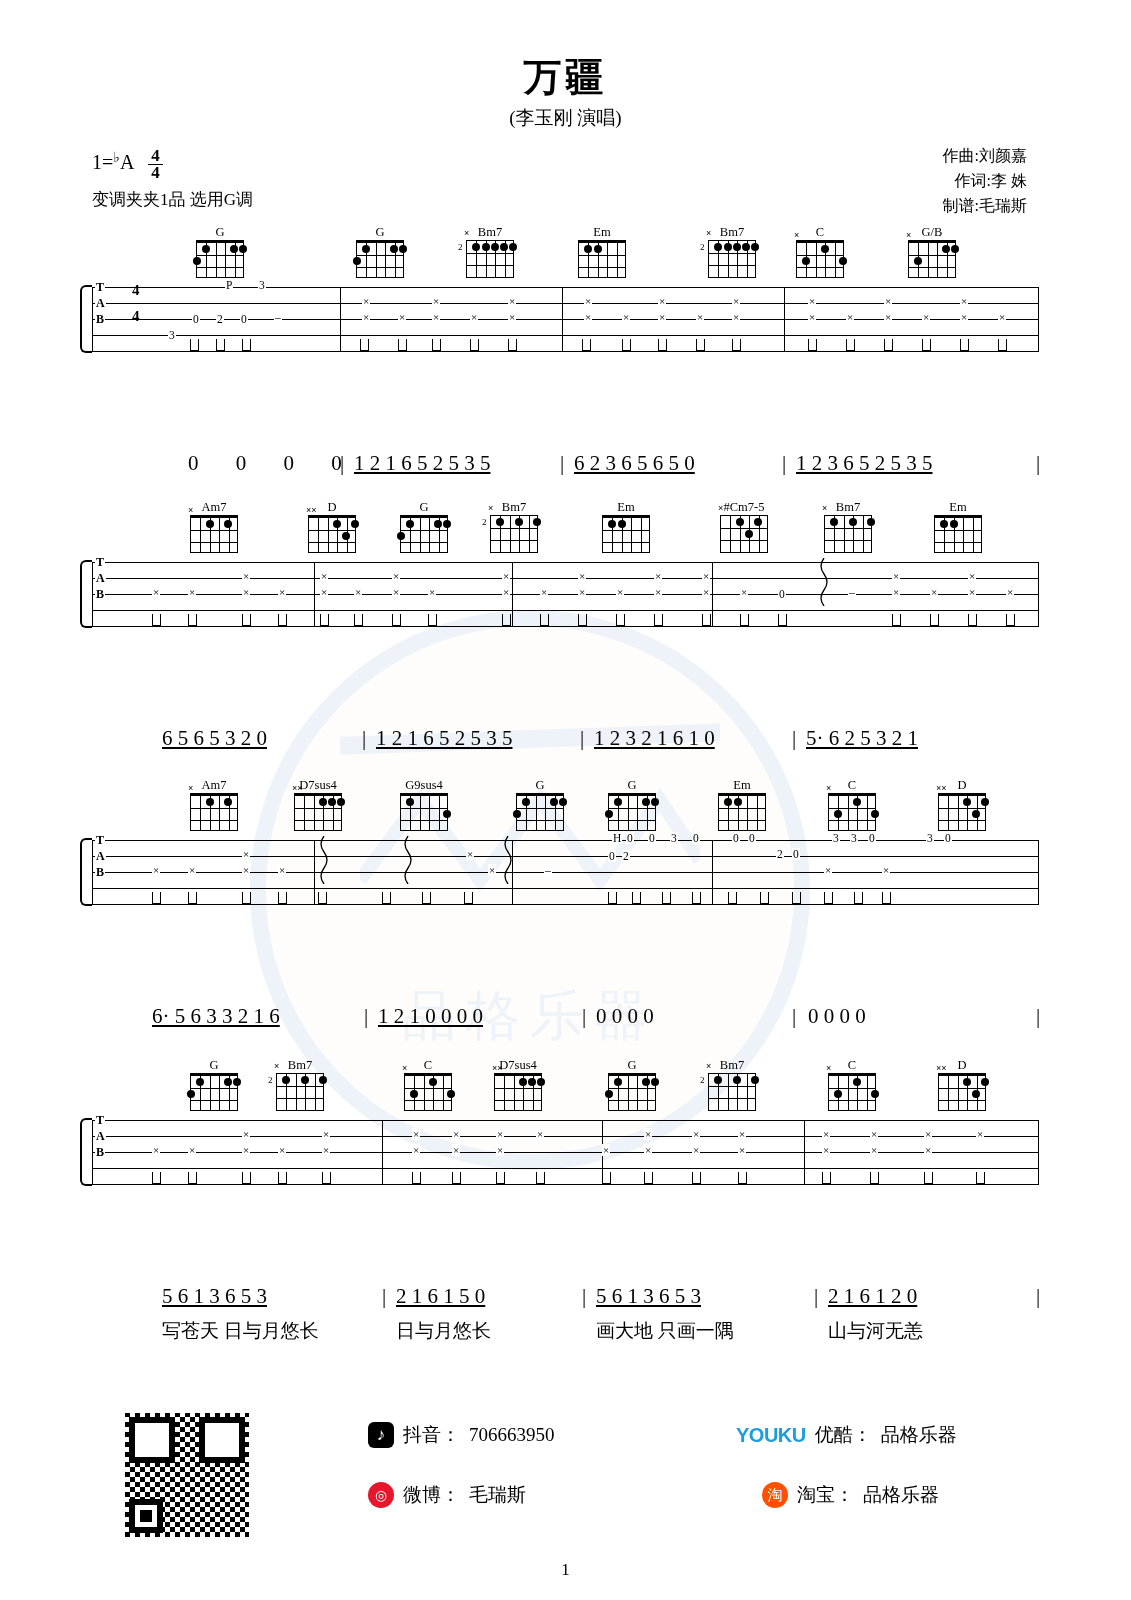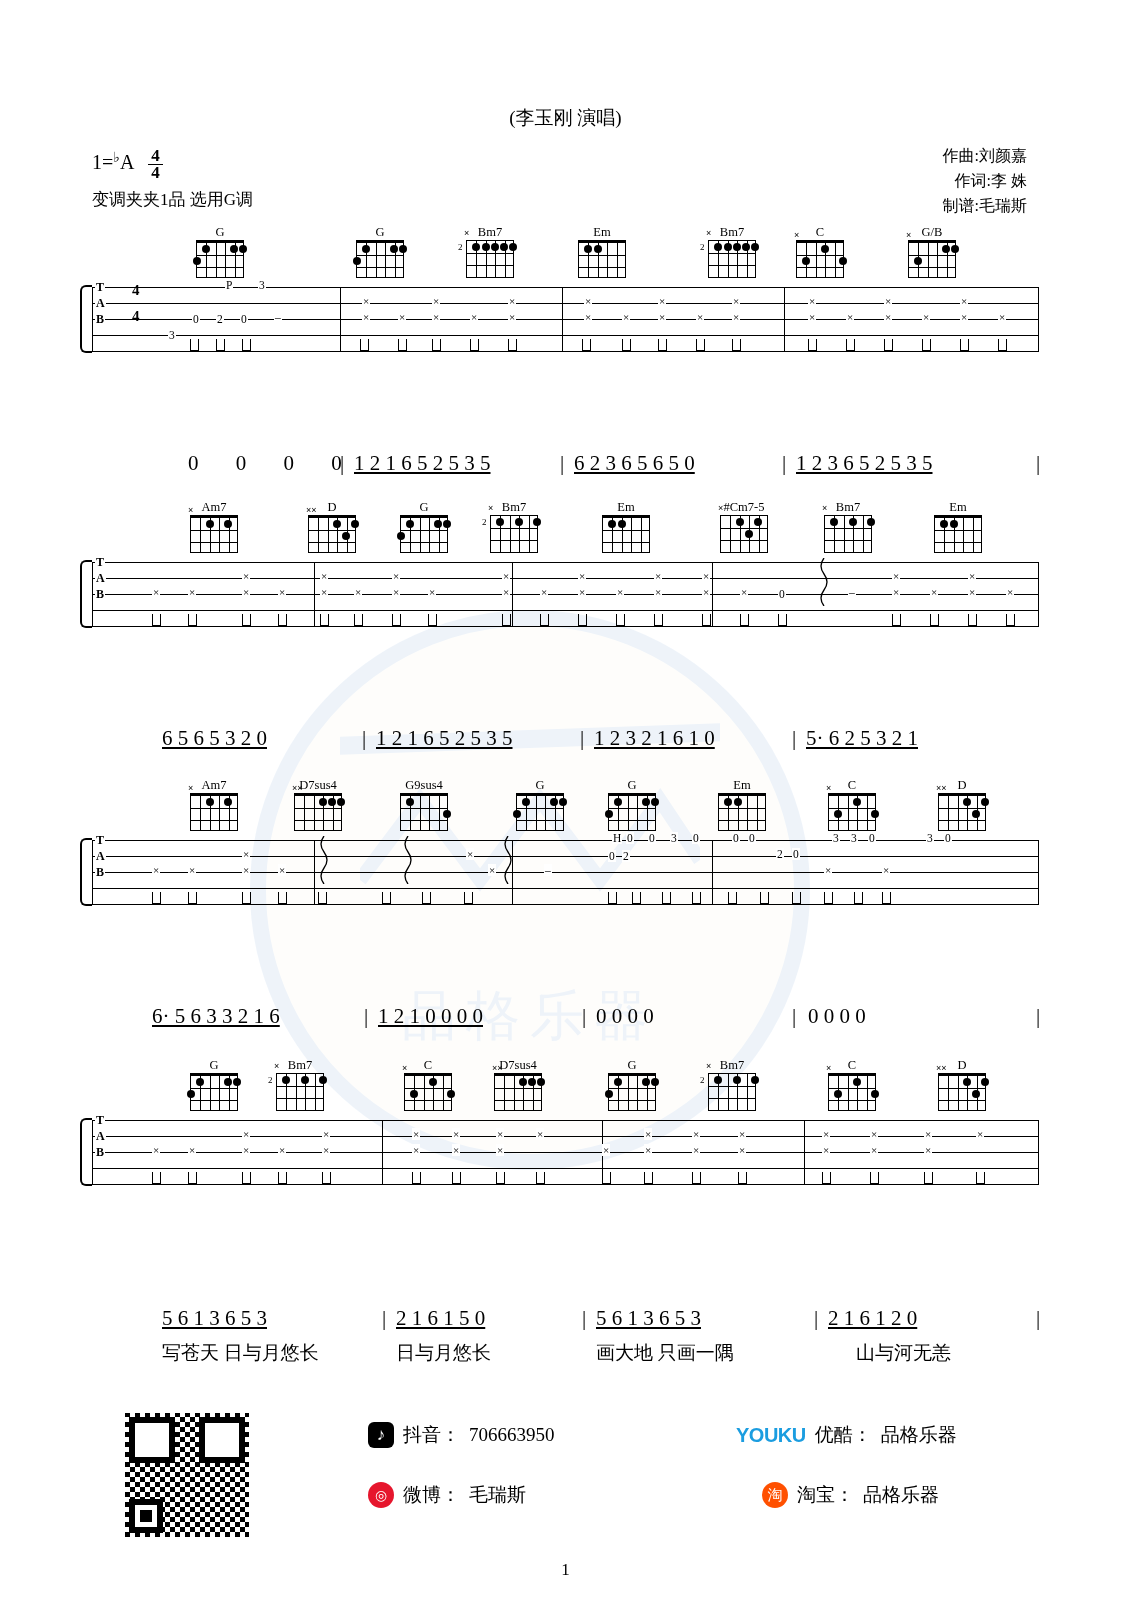--- a/index.html
+++ b/index.html
@@ -195,20 +195,21 @@
 
   <div class="watermark">
     <div class="wm-circle"></div>
     <div class="wm-inner"></div>
     <svg class="wm-zig" viewBox="0 0 340 120">
       <polyline points="0,100 60,20 120,100 180,20 240,100 300,20 340,80" fill="none" stroke="#7fa8d8" stroke-width="14"></polyline>
     </svg>
     <div class="wm-text">品格乐器</div>
   </div>
 
+  <div class="title">万疆</div>
   <div class="subtitle">(李玉刚 演唱)</div>
 
   <div class="keyinfo">
     <span>1=</span><span class="flat">♭</span><span>A</span>
     <span class="meter">
       <span style="display:block;border-bottom:1px solid #000;padding:0 3px;">4</span>
       <span style="display:block;padding:0 3px;">4</span>
     </span>
   </div>
   <div class="capo">变调夹夹1品  选用G调</div>
@@ -1025,35 +1026,35 @@
       <div class="strum" style="left:510px;top:52px"></div>
       <div class="strum" style="left:552px;top:52px"></div>
       <div class="strum" style="left:600px;top:52px"></div>
       <div class="strum" style="left:646px;top:52px"></div>
       <div class="strum" style="left:730px;top:52px"></div>
       <div class="strum" style="left:778px;top:52px"></div>
       <div class="strum" style="left:832px;top:52px"></div>
       <div class="strum" style="left:884px;top:52px"></div>
     </div>
 
-    <div class="melody" style="margin-top:108px;">
+    <div class="melody" style="margin-top:86px;">
       <div class="mcell u1" style="left:70px;">5 6 1   3 6 5 3</div>
       <div class="bar" style="left:290px;">|</div>
       <div class="mcell u1" style="left:304px;">2 1 6 1 5   0</div>
       <div class="bar" style="left:490px;">|</div>
       <div class="mcell u1" style="left:504px;">5 6 1   3 6 5 3</div>
       <div class="bar" style="left:722px;">|</div>
       <div class="mcell u1" style="left:736px;">2 1 6 1 2   0</div>
       <div class="bar" style="left:944px;">|</div>
     </div>
     <div class="lyrics">
       <div class="lcell" style="left:70px;">写苍天 日与月悠长</div>
       <div class="lcell" style="left:304px;">日与月悠长</div>
       <div class="lcell" style="left:504px;">画大地 只画一隅</div>
-      <div class="lcell" style="left:764px;font-family:Liberation Serif, serif;">山与河无恙</div>
+      <div class="lcell" style="left:736px;font-family:Liberation Serif, serif;">山与河无恙</div>
     </div>
   </div>
 
   <div class="footer">
     <div class="qr">
         <div class="qr-bl"></div>
       </div>
 
     <div class="social" style="left:368px; top:22px;">
       <span class="ic tk">♪</span>

